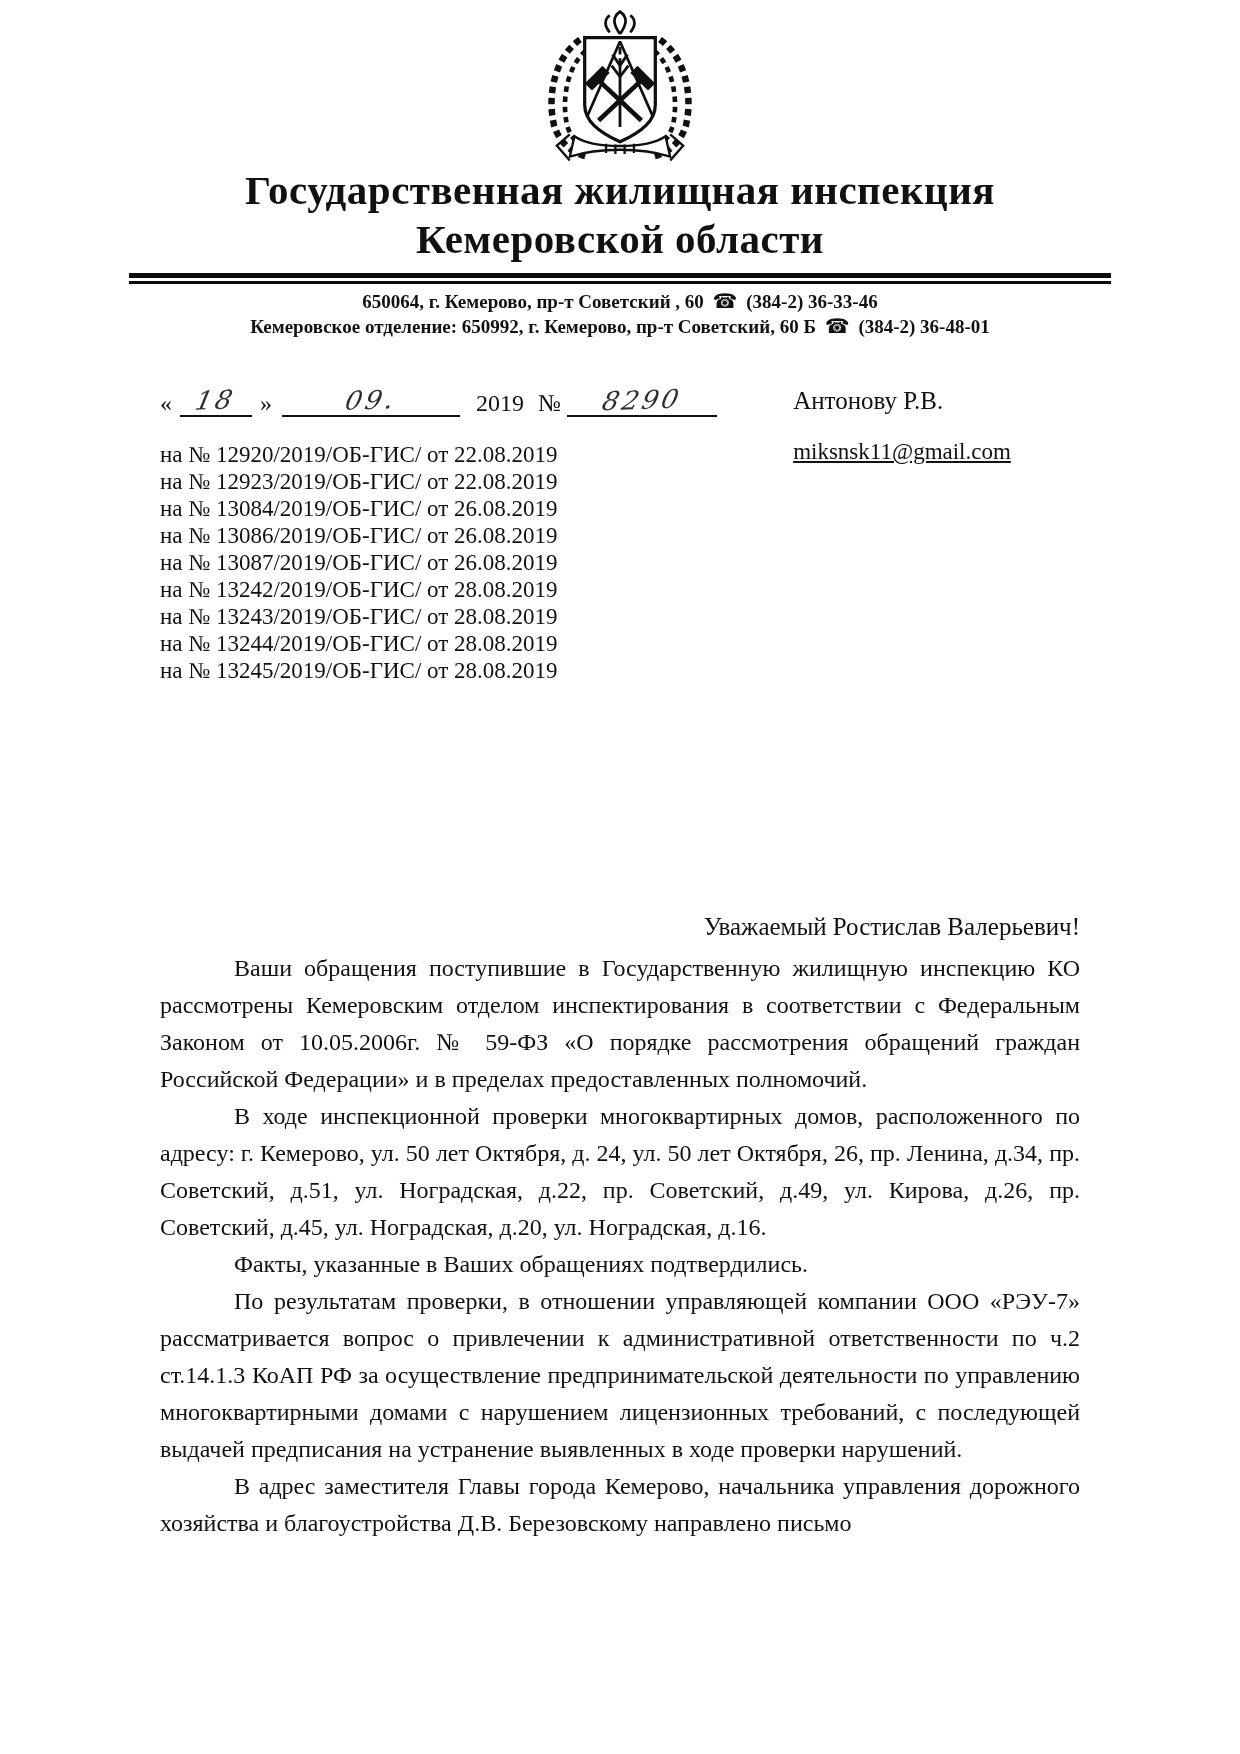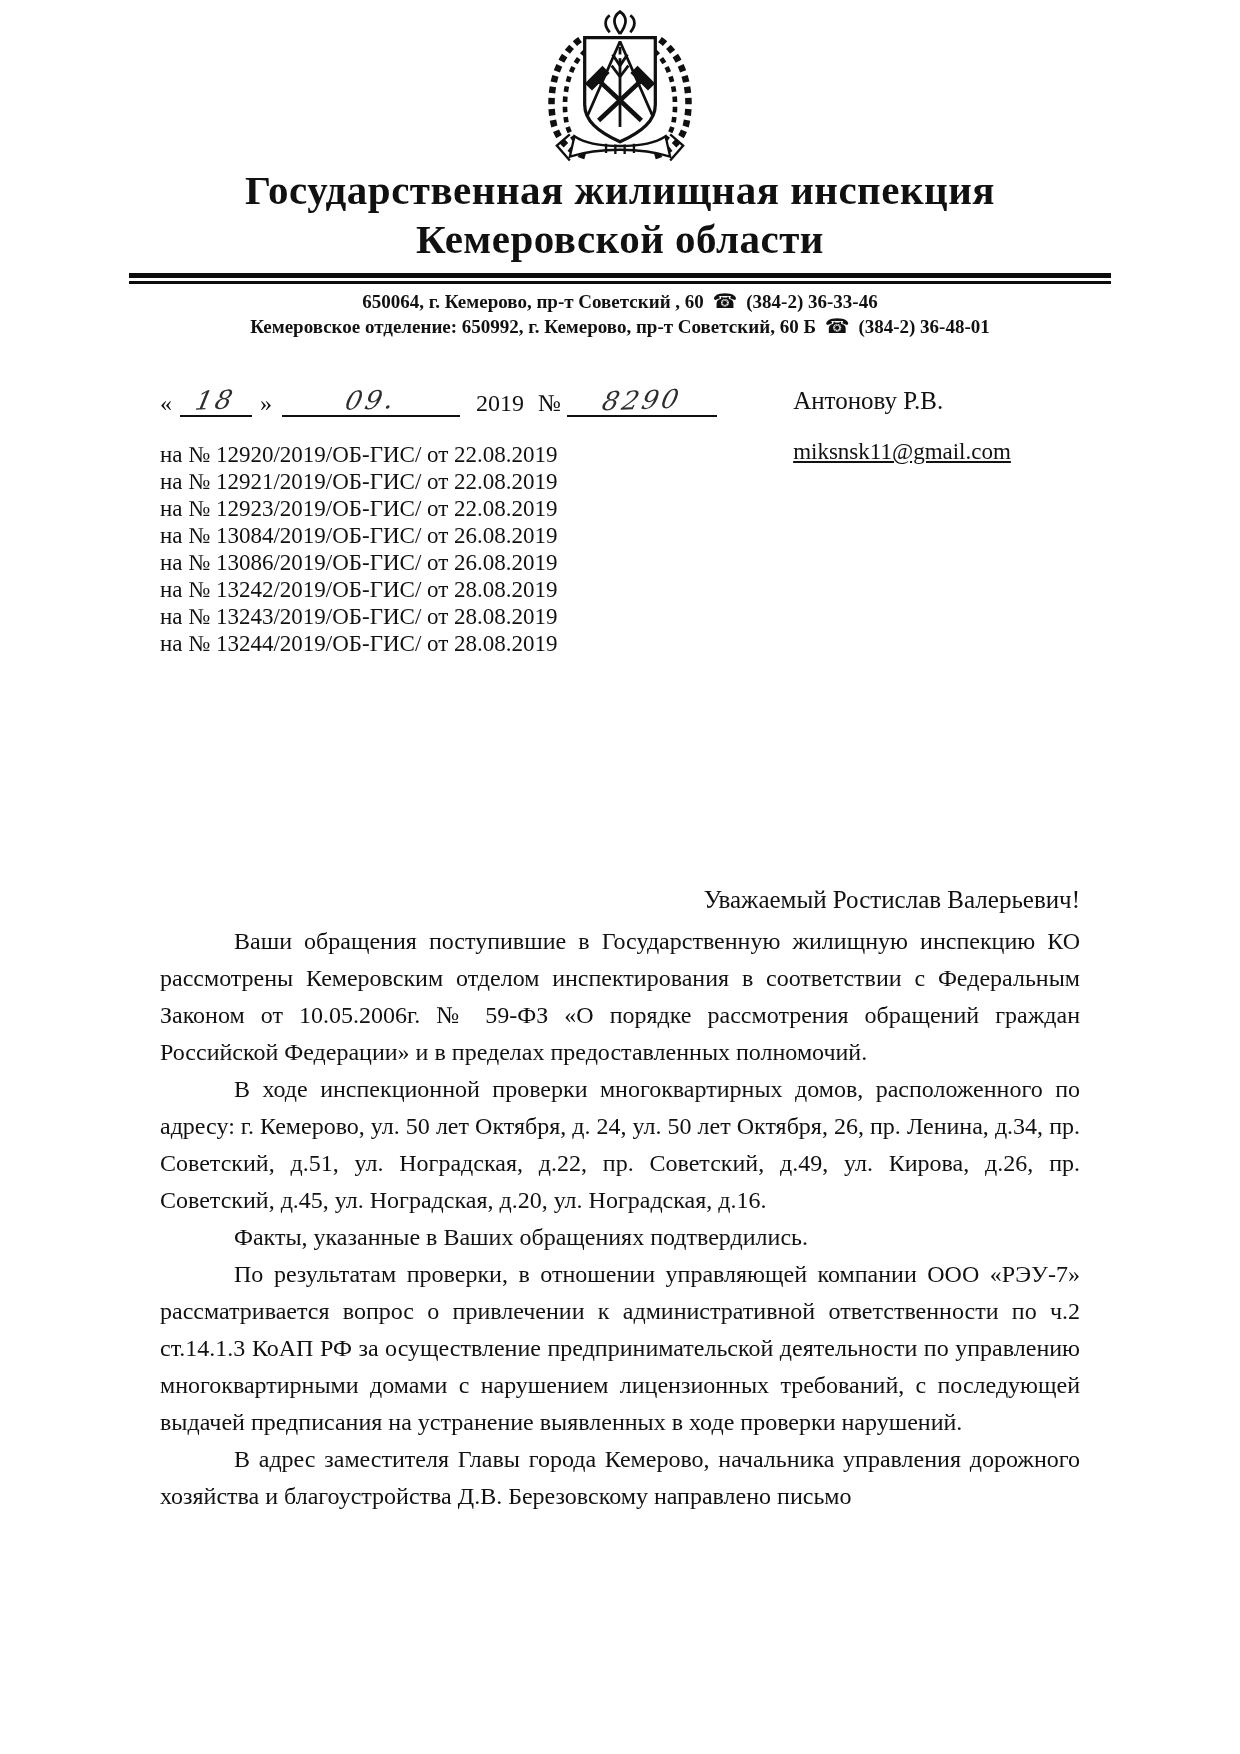--- a/index.html
+++ b/index.html
@@ -108,27 +108,28 @@
     </div>
   </header>
 
   <section class="meta-row">
     <div class="meta-left">
       <div class="date-line">
         <span>«</span><span class="blank b1"><span class="hw">18</span></span><span>»</span><span class="blank b2"><span class="hw">09.</span></span><span>2019</span><span class="num-label">№</span><span class="blank b3"><span class="hw">8290</span></span>
       </div>
       <div class="refs">
         <div class="ref-line">на № 12920/2019/ОБ-ГИС/ от 22.08.2019</div>
-        <div class="ref-line">на № 12921/2019/ОБ-ГИС/ от 22.08.2019</div>
         <div class="ref-line">на № 12923/2019/ОБ-ГИС/ от 22.08.2019</div>
         <div class="ref-line">на № 13084/2019/ОБ-ГИС/ от 26.08.2019</div>
         <div class="ref-line">на № 13086/2019/ОБ-ГИС/ от 26.08.2019</div>
+        <div class="ref-line">на № 13087/2019/ОБ-ГИС/ от 26.08.2019</div>
         <div class="ref-line">на № 13242/2019/ОБ-ГИС/ от 28.08.2019</div>
         <div class="ref-line">на № 13243/2019/ОБ-ГИС/ от 28.08.2019</div>
         <div class="ref-line">на № 13244/2019/ОБ-ГИС/ от 28.08.2019</div>
+        <div class="ref-line">на № 13245/2019/ОБ-ГИС/ от 28.08.2019</div>
       </div>
     </div>
     <div class="meta-right">
       <div class="recipient-name">Антонову Р.В.</div>
       <div class="recipient-email">miksnsk11@gmail.com</div>
     </div>
   </section>
 
   <main class="letter-body">
     <p class="salutation">Уважаемый Ростислав Валерьевич!</p>

